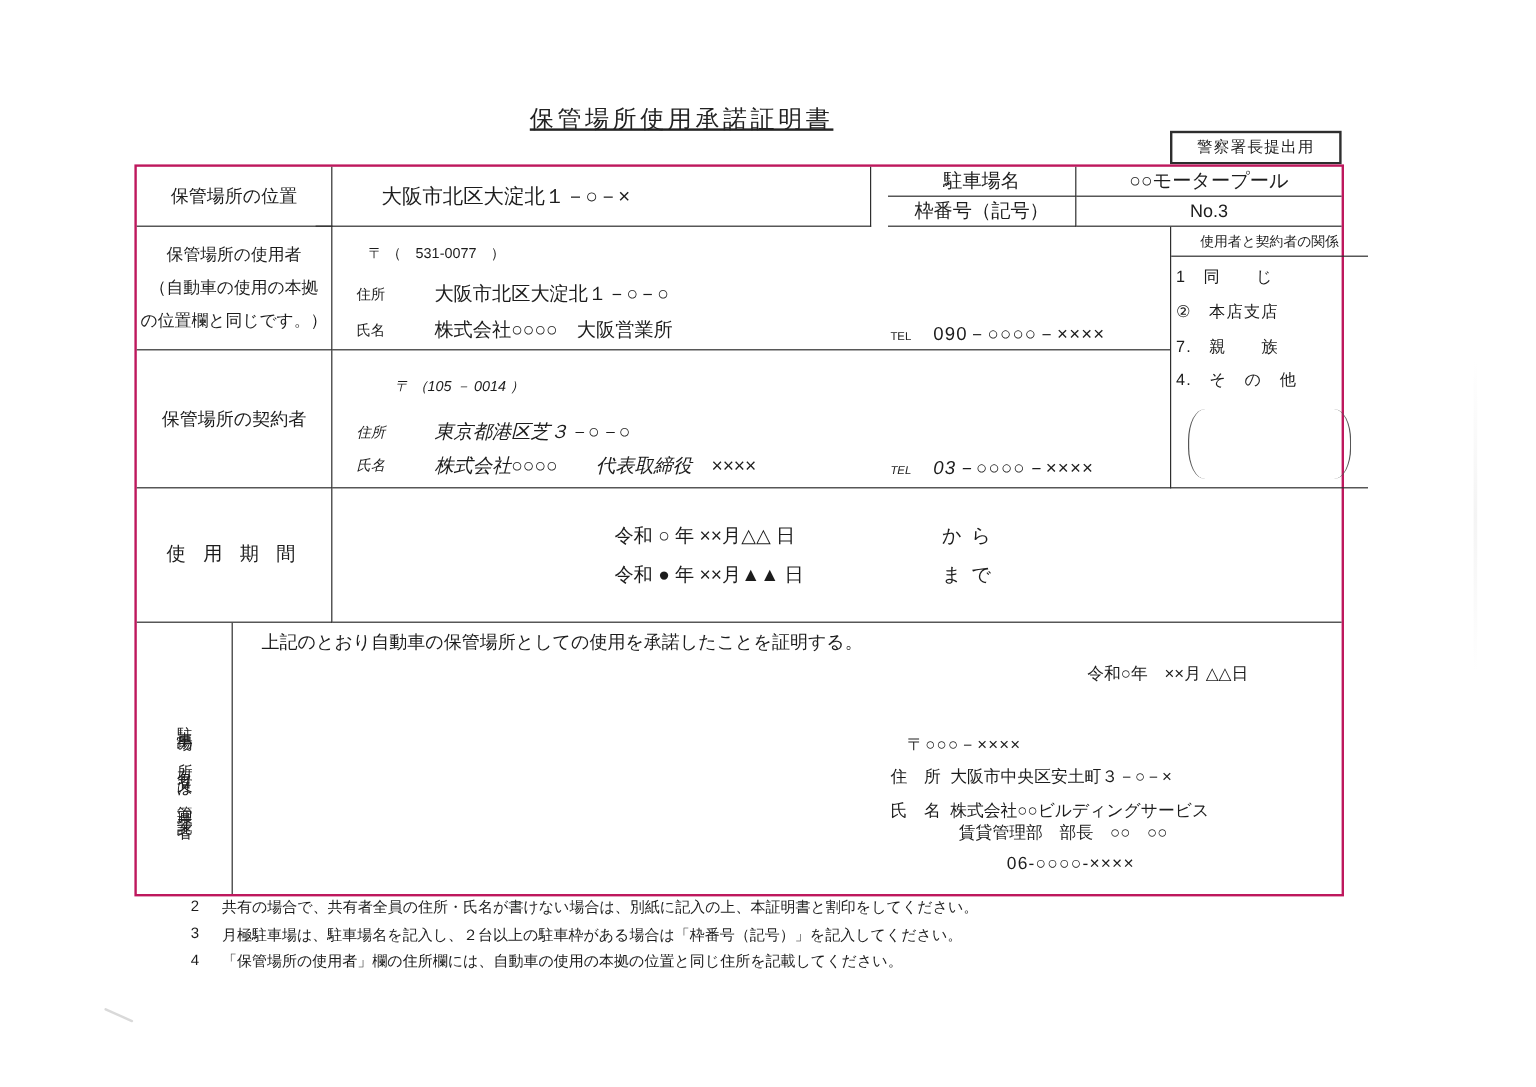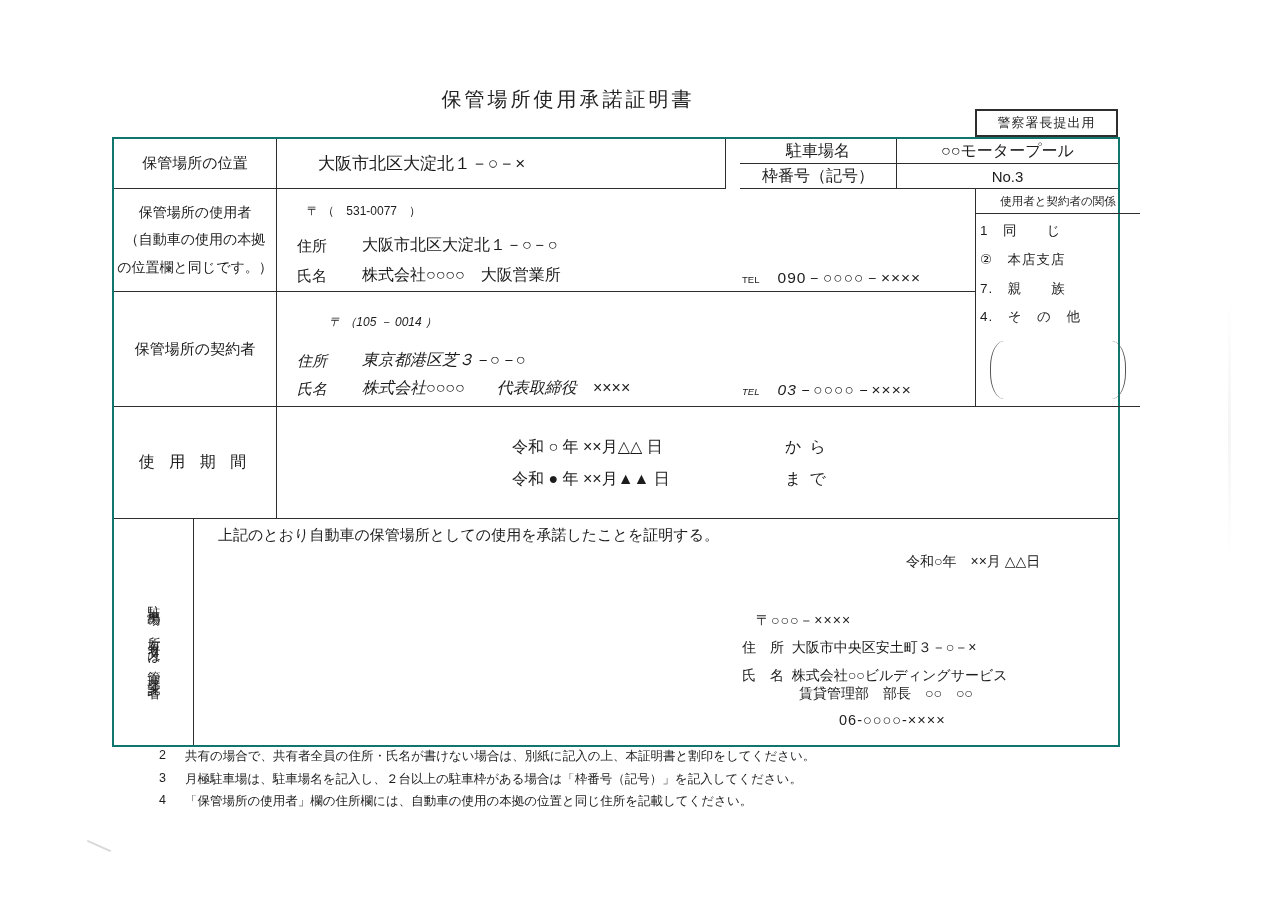--- a/index.html
+++ b/index.html
@@ -7,32 +7,32 @@
   body {
     width:1280px; height:906px; position:relative; overflow:hidden;
     font-family:"Liberation Sans","DejaVu Sans",sans-serif;
     color:#1c1c1c;
     -webkit-font-smoothing:antialiased;
   }
   .page { position:absolute; inset:0; background:#ffffff; }
 
   .doc-title {
     position:absolute; left:0; top:86px; width:1136px;
-    text-align:center; font-size:20px; letter-spacing:3px; color:#222;
+    text-align:center; font-size:20px; letter-spacing:3px; color:#222;text-decoration:underline;
   }
 
   .police-box {
     position:absolute; left:975px; top:109px; width:143px; height:28px;
     border:2px solid #2e2e2e; display:flex; align-items:center; justify-content:center;
     font-size:13px; letter-spacing:1px; color:#222; background:#fff;
   }
 
   .form-table {
     position:absolute; left:112px; top:137px; width:1008px; height:610px;
-    border:2px solid #0f766e; background:#fff;
+    border:2px solid #be185d; background:#fff;
   }
   .cell { position:absolute; font-size:15px; color:#1c1c1c; }
   .bR { border-right:1px solid #2e2e2e; }
   .bB { border-bottom:1px solid #2e2e2e; }
   .bL { border-left:1px solid #2e2e2e; }
   .center { display:flex; align-items:center; justify-content:center; }
 
   
   .c-pos-label   { left:0;     top:0;    width:163px; height:50px; }
   .c-pos-value   { left:149px; top:0;    width:463px; height:50px; justify-content:flex-start; padding-left:55px; font-size:17px;text-align:right; }
@@ -81,21 +81,21 @@
   .owner-postal { position:absolute; left:562px; top:93px; font-size:14px; letter-spacing:1px; }
   .owner-addr-row { position:absolute; left:548px; top:120px; font-size:14px; white-space:pre; }
   .owner-name-row { position:absolute; left:548px; top:148px; font-size:14px; white-space:pre; }
   .owner-name2 { position:absolute; left:605px; top:166px; font-size:14px; white-space:pre; }
   .owner-phone { position:absolute; left:645px; top:193px; font-size:14.5px; letter-spacing:1px; }
   .inline-label { display:inline-block; }
 
   
   .postal-line { position:absolute; left:30px; top:14px; font-size:12px; white-space:pre; }
   .postal-line2 { position:absolute; left:52px; top:22px; font-size:12px; white-space:pre; }
-  .field-label { position:absolute; left:20px; font-size:15px; }
+  .field-label { position:absolute; left:20px; font-size:12px; }
   .field-value { position:absolute; left:85px; font-size:16px; white-space:pre; }
   .fl-addr { top:48px; } .fv-addr { top:46px; }
   .fl-name { top:78px; } .fv-name { top:76px; }
   .fl-addr2 { top:60px; } .fv-addr2 { top:58px; }
   .fl-name2 { top:88px; } .fv-name2 { top:86px; }
   .tel-group { position:absolute; white-space:nowrap; }
   .tel-label { font-size:9.5px; color:#222; margin-right:14px; }
   .tel-value { font-size:15.5px; letter-spacing:1px; }
   .tg-user { left:465px; top:79px; }
   .tg-contr { left:465px; top:88px; }

